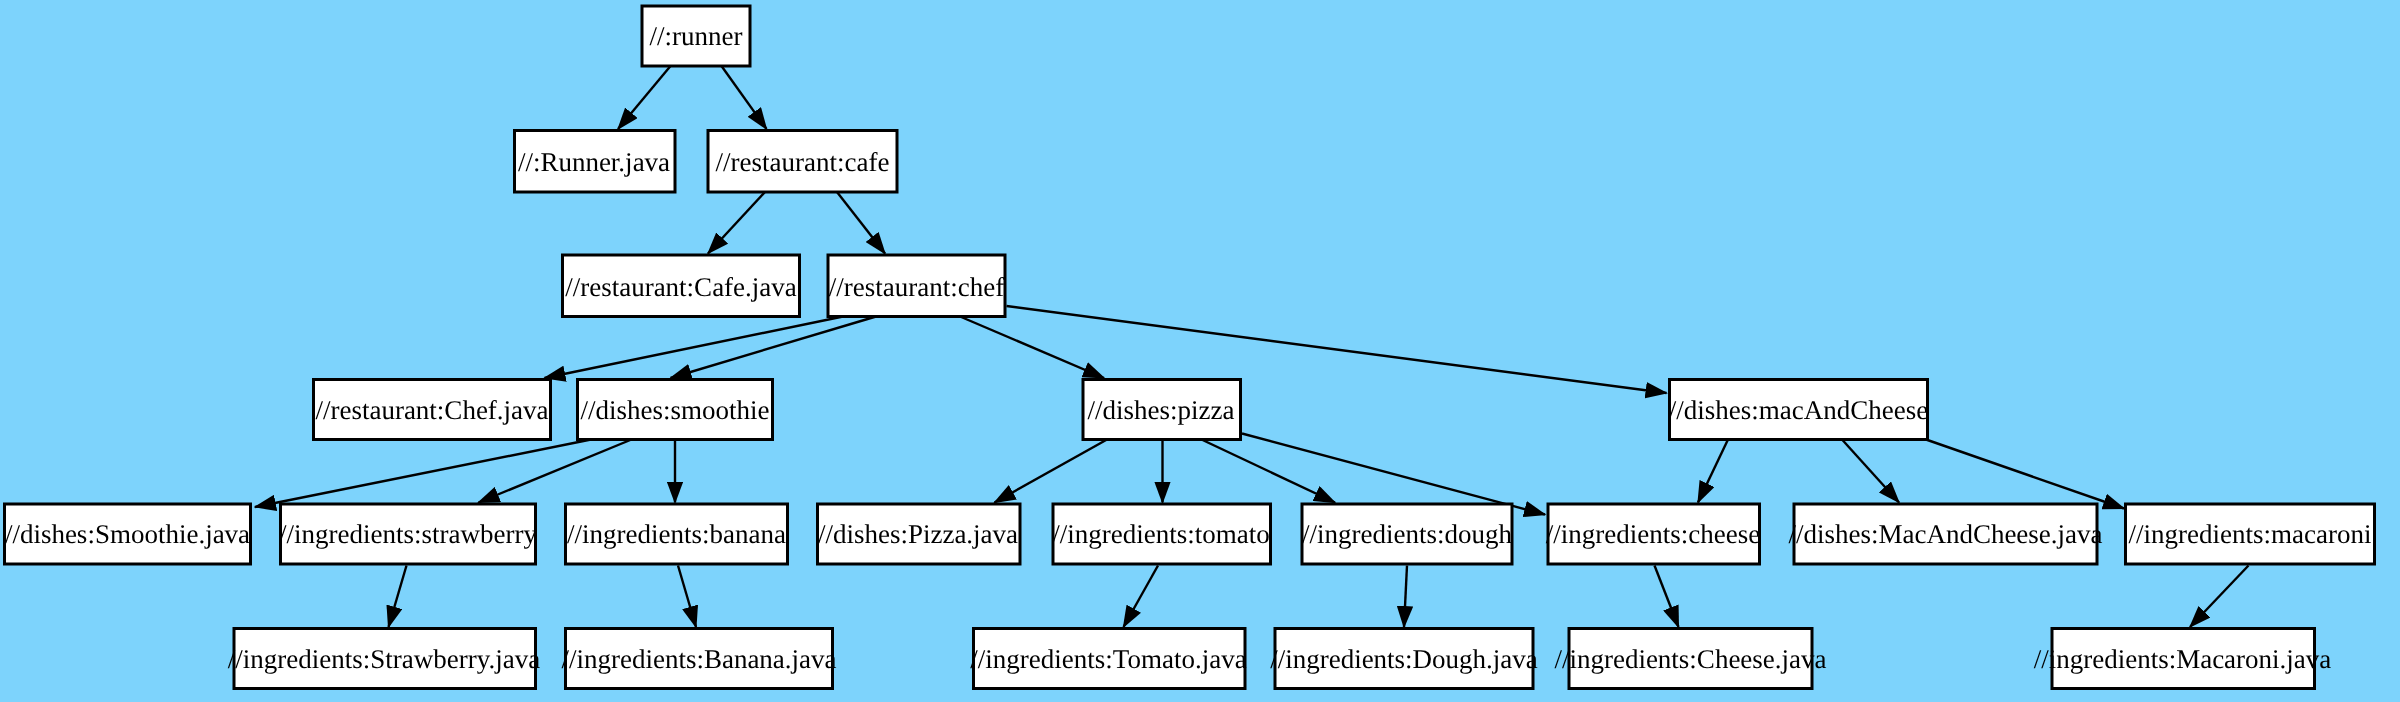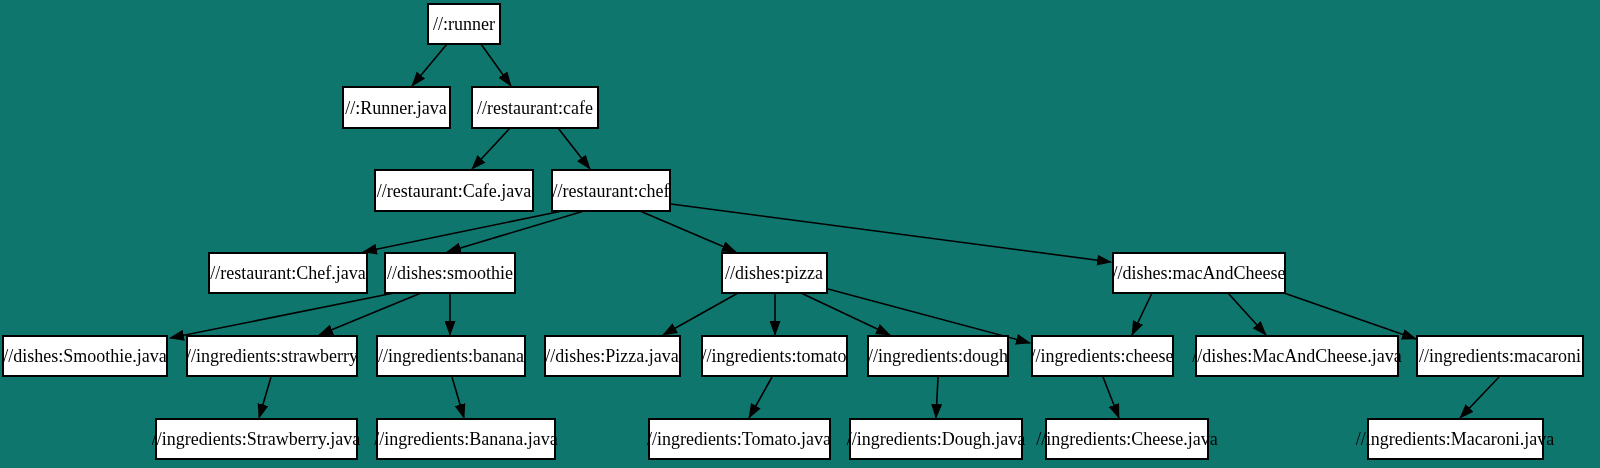--- a/index.html
+++ b/index.html
@@ -4,21 +4,21 @@
 <style>
   html, body {
     margin: 0;
     padding: 0;
     background: #ffffff;
   }
   .stage {
     position: relative;
     width: 1600px;
     height: 468px;
-    background: #0f766e;
+    background: #7dd3fc;
     overflow: hidden;
   }
   svg text {
     font-family: "Liberation Serif", "DejaVu Serif", serif;
     font-size: 18px;
     fill: #000000;
     text-anchor: middle;
   }
   svg rect.node {
     fill: #ffffff;

